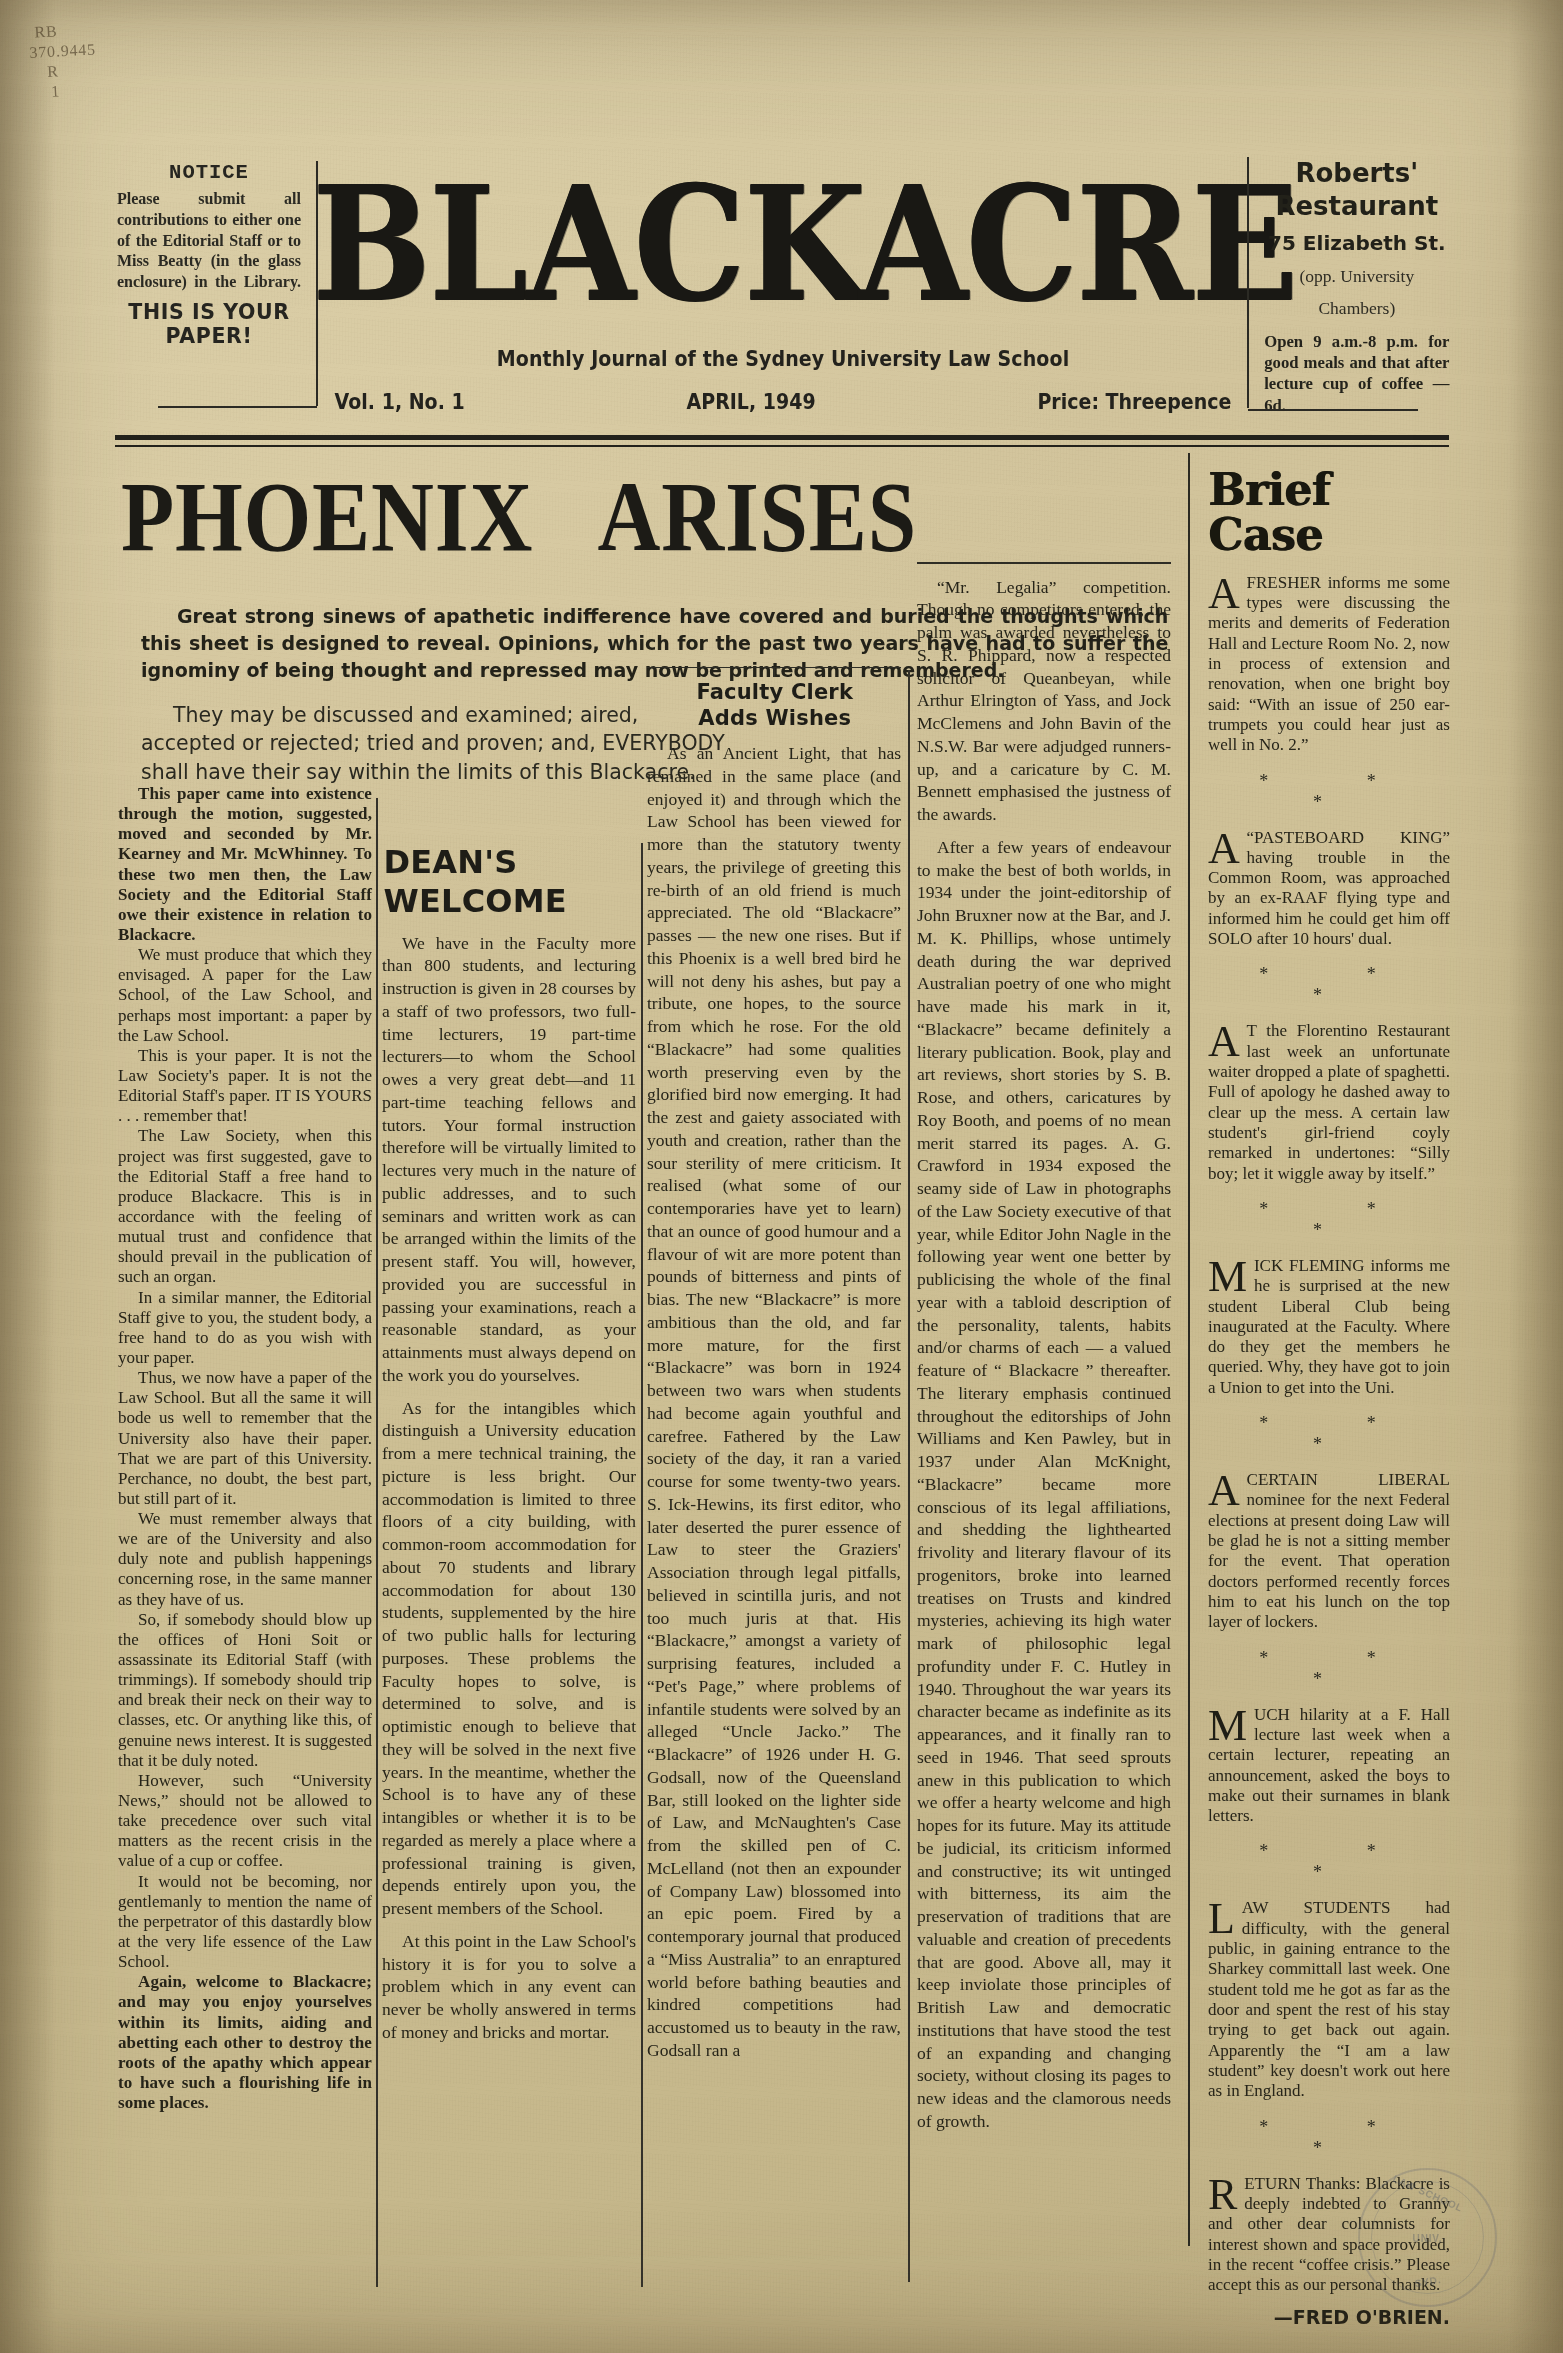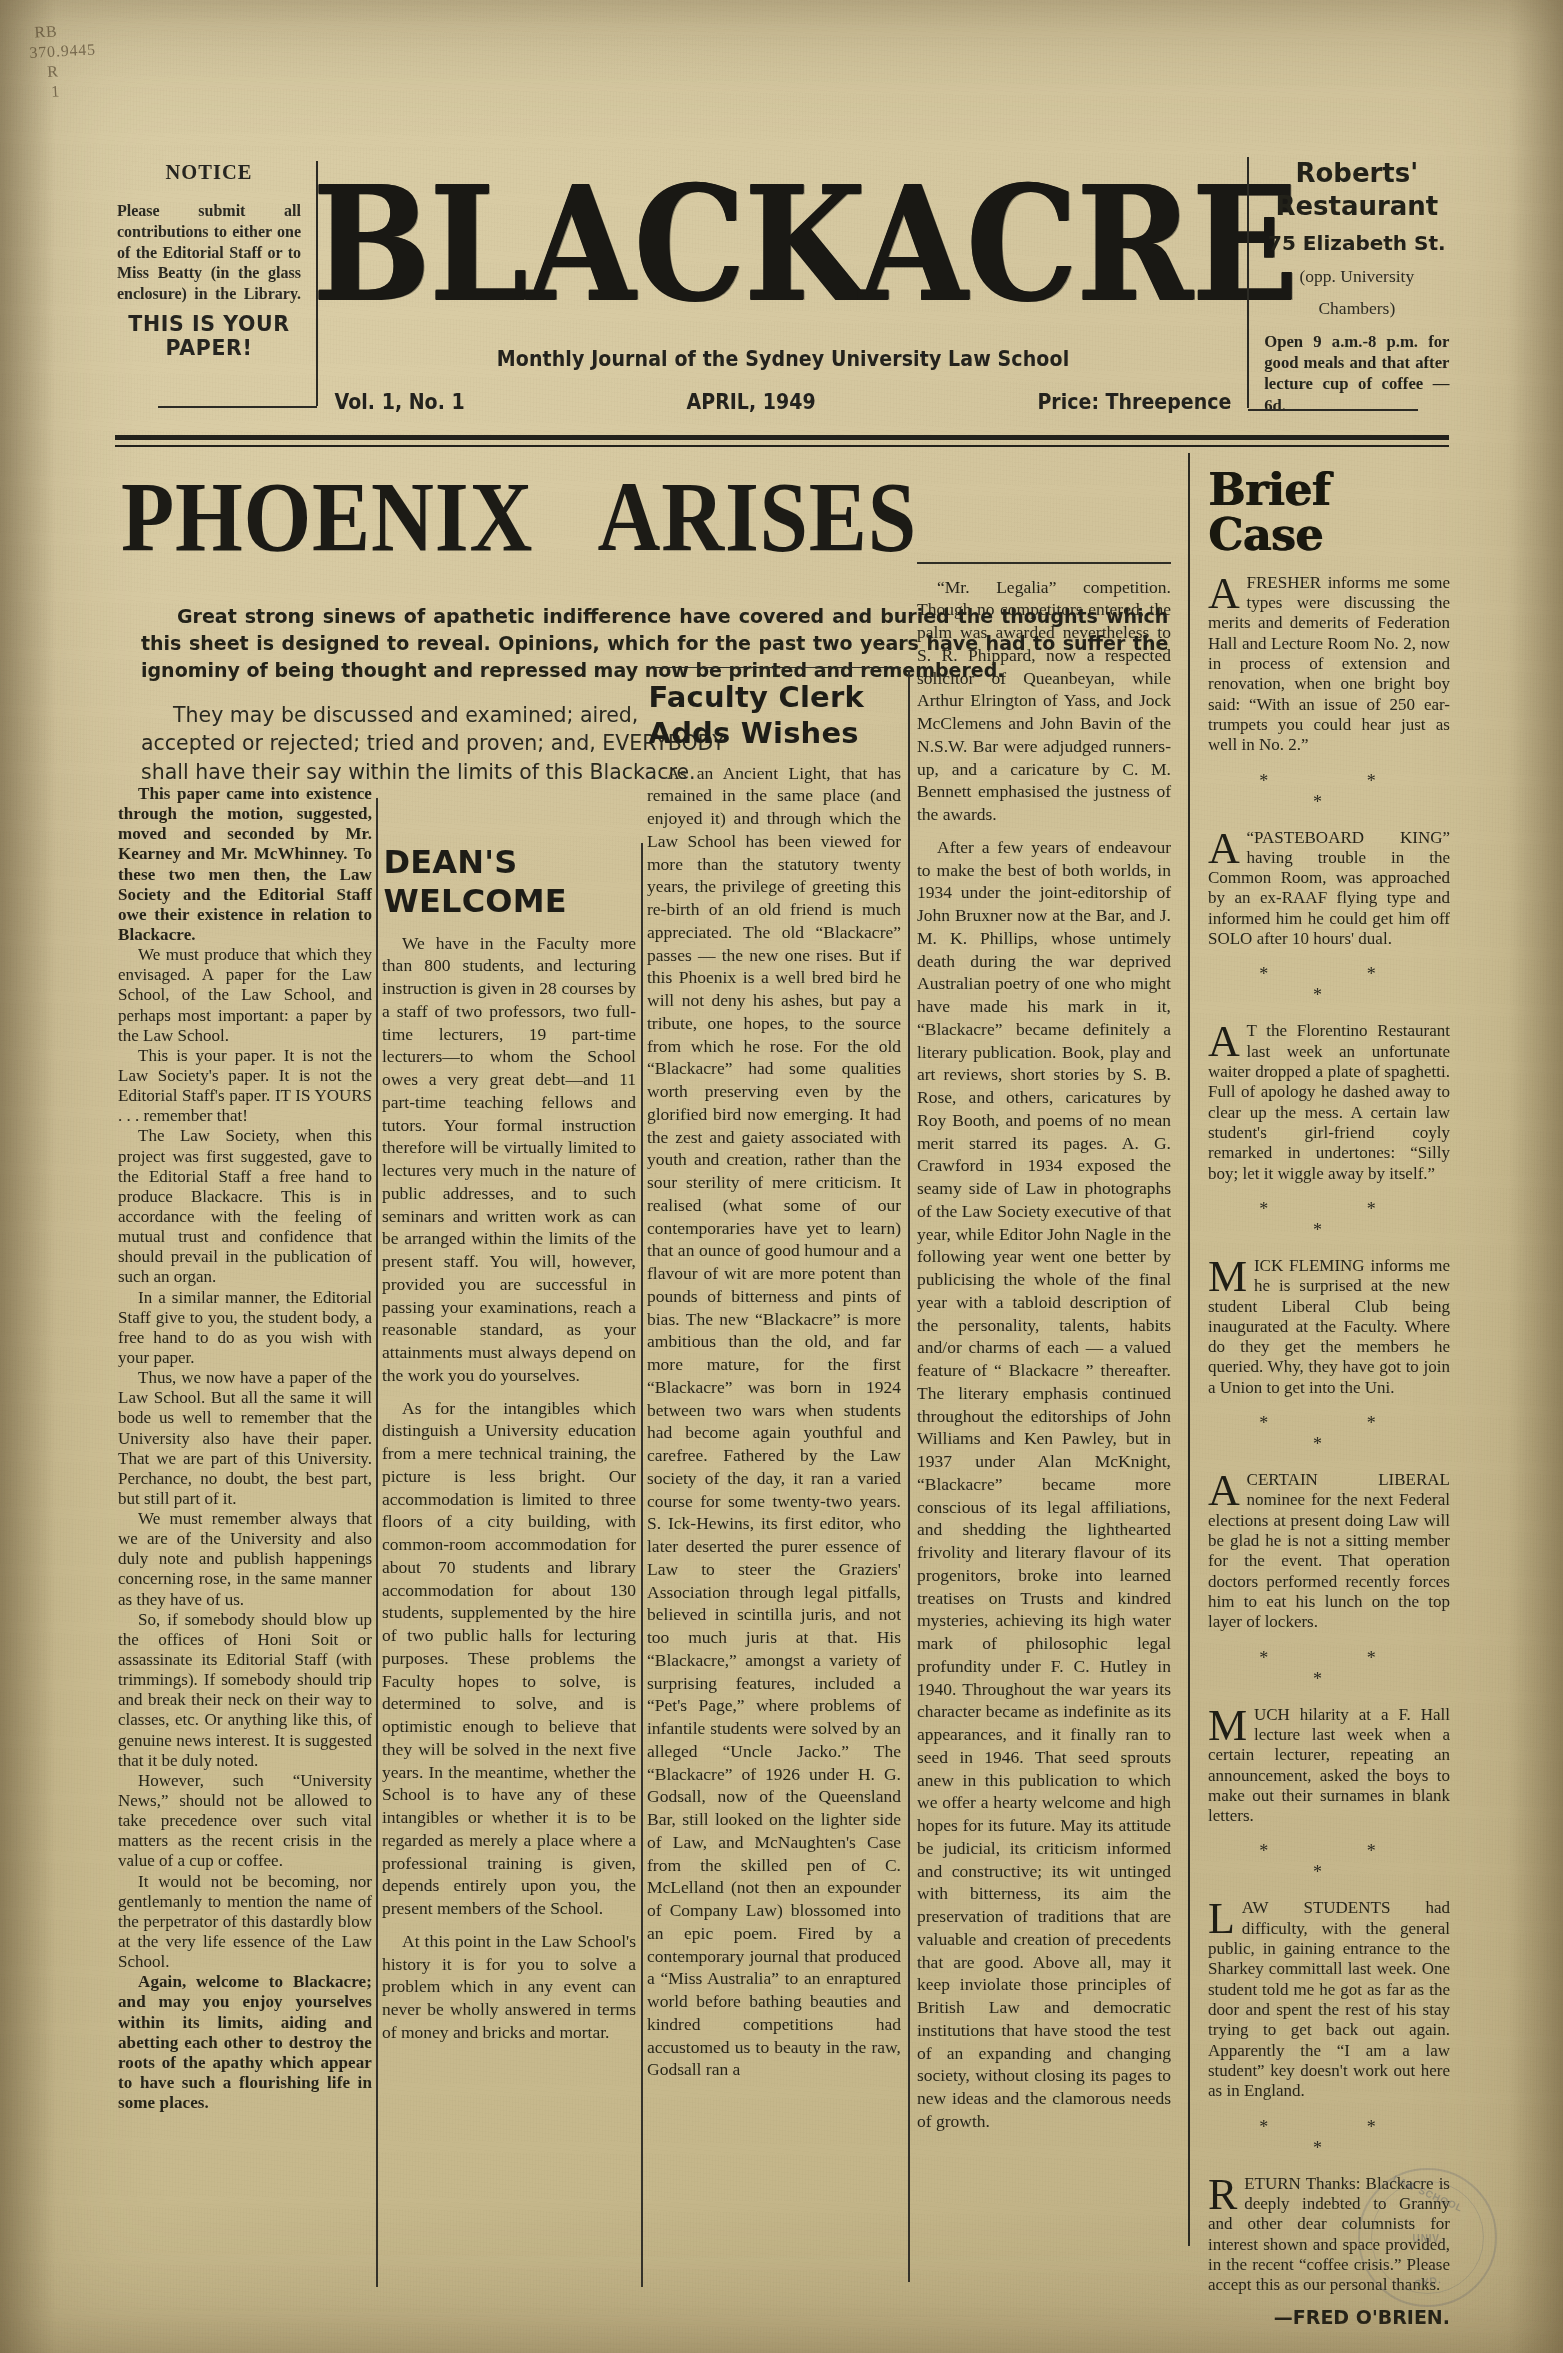--- a/index.html
+++ b/index.html
@@ -55,23 +55,23 @@
     position:absolute; left:0; top:12px; width:204px; height:245px;
     border-right:2.3px double #2b2a24;
     padding-right:12px; box-sizing:border-box;
     text-align:center;
   }
   .notice-box:after{
     content:""; position:absolute; left:44px; right:-0.8px; bottom:-1.5px;
     border-bottom:2.3px double #2b2a24;
   }
   .notice-title{
-    font-family:Liberation Serif, serif;
+    font-family:Liberation Mono, monospace;
     font-weight:bold; font-size:20.5px; letter-spacing:1px; color:#262520;
-    margin-bottom:17px;
+    margin-bottom:5px;
   }
   .notice-body{
     font-family:"Liberation Serif", serif;
     font-weight:bold; font-size:16px; line-height:1.30; color:#2b2a23;
     text-align:justify; text-align-last:justify; padding:0 3px;
   }
   .notice-shout{
     font-family:"DejaVu Sans", sans-serif;
     font-weight:bold; font-size:20.5px; letter-spacing:0.6px; color:#262520;
     line-height:1.18; margin-top:6.8px;
@@ -215,21 +215,21 @@
 
   .subhead{
     font-family:"DejaVu Sans", sans-serif;
     font-weight:bold;
     font-size:32px;
     line-height:1.22;
     color:#1e1d17;
     margin:3px 0 10.6px 1.5px;
     letter-spacing:0.2px;
   }
-  .subhead.small{ font-size:29px; }
+  .subhead.small{ font-size:21px;text-align:center; }
 
   .bodytext p{
     font-family:"Liberation Serif", serif;
     font-size:17px;
     line-height:1.185;
     color:#262419;
     text-align:justify;
     margin:0;
     text-indent:20px;
     hyphens:none;

